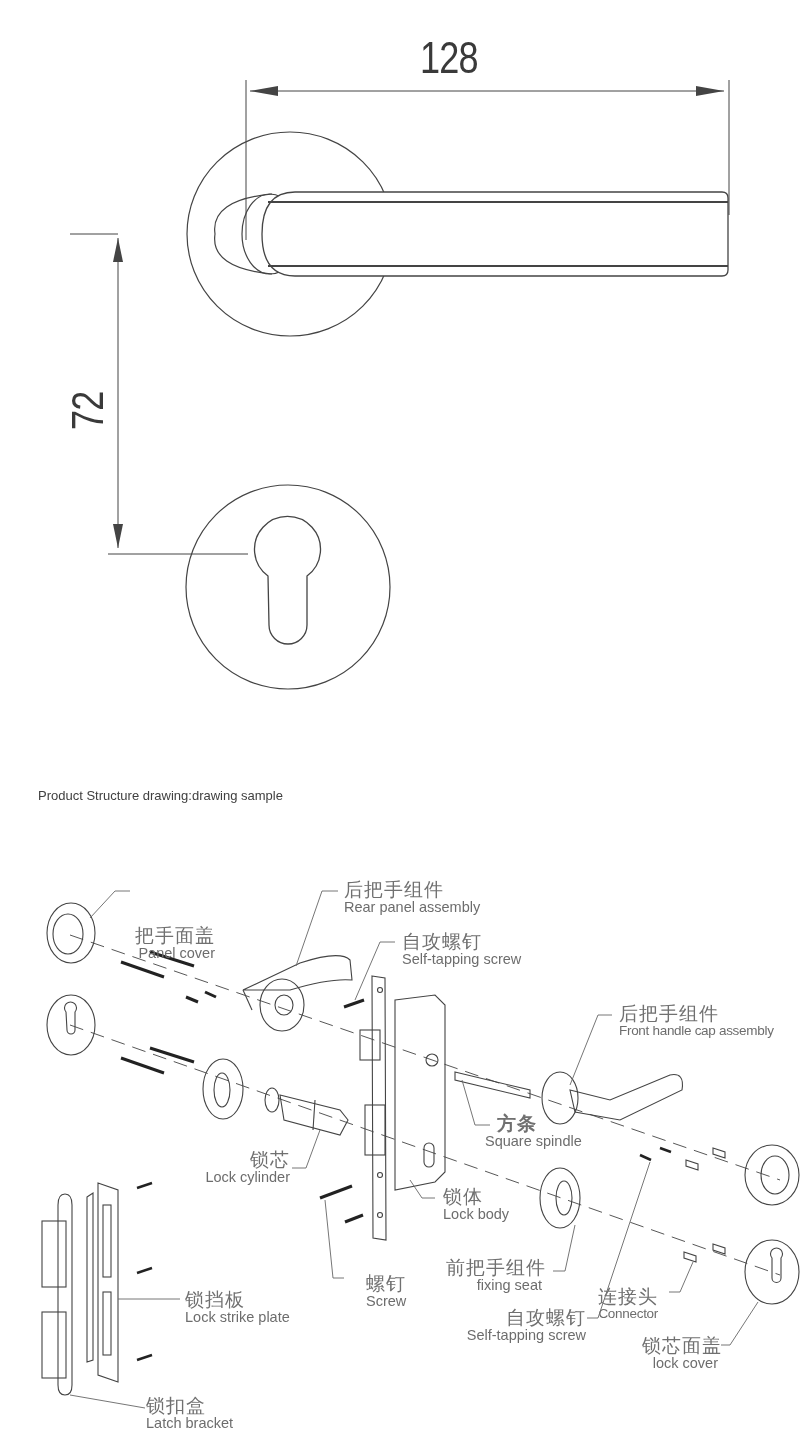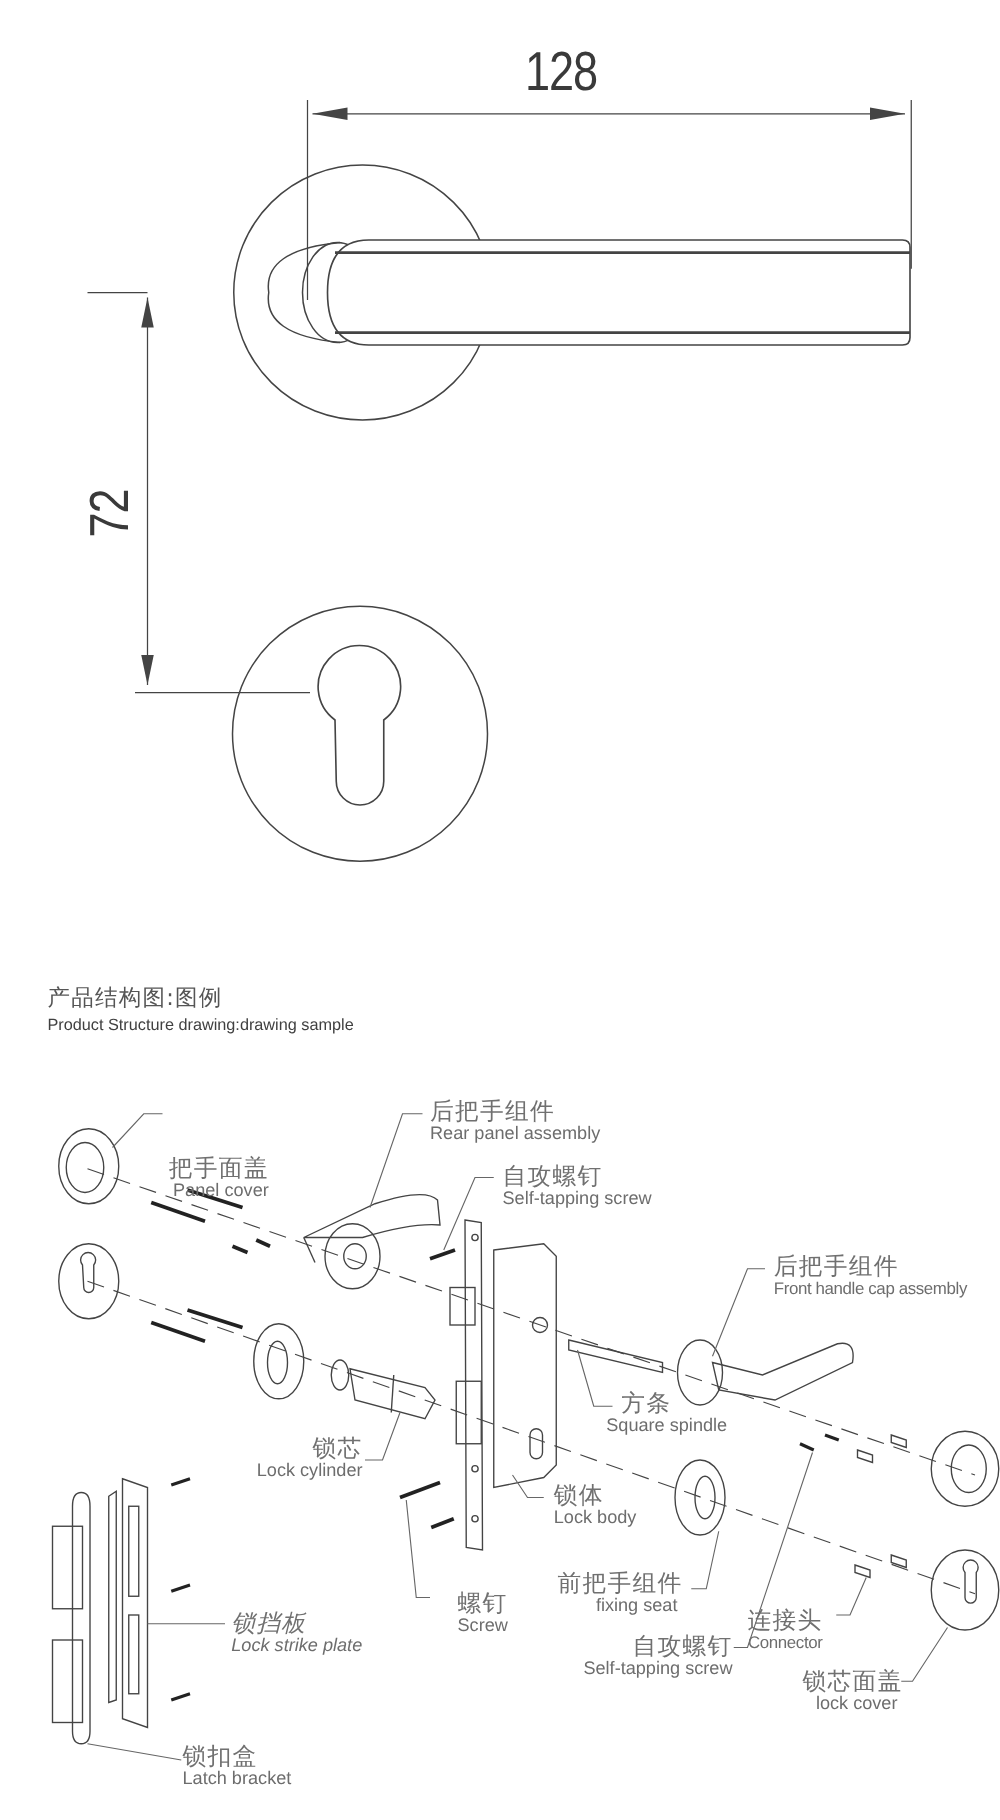--- a/index.html
+++ b/index.html
@@ -53,21 +53,20 @@
     <polygon points="724,91 696,86 696,96"></polygon>
     <polygon points="118,238 113,262 123,262"></polygon>
     <polygon points="118,548 113,524 123,524"></polygon>
   </g>
 </svg>
 
 <div class="dim-text dim-128">128</div>
 <div class="dim-text dim-72">72</div>
 
 <div class="section-title">
-  <div class="zh">产品结构图:图例</div>
   <div class="en">Product Structure drawing:drawing sample</div>
 </div>
 
 <svg class="layer" width="800" height="1456" viewBox="0 0 800 1456">
   <g fill="none" stroke="#444" stroke-width="1.1">
 
     <line x1="70" y1="935" x2="780" y2="1180" stroke-dasharray="14 8" stroke-width="0.9"></line>
     <line x1="70" y1="1025" x2="780" y2="1275" stroke-dasharray="14 8" stroke-width="0.9"></line>
 
     <g>
@@ -204,32 +203,32 @@
 </div>
 <div class="callout" style="left:402px; top:932px;">
   <div class="zh">自攻螺钉</div>
   <div class="en">Self-tapping screw</div>
 </div>
 <div class="callout" style="left:619px; top:1004px;">
   <div class="zh">后把手组件</div>
   <div class="en" style="font-size:13.5px; letter-spacing:-0.3px;">Front handle cap assembly</div>
 </div>
 <div class="callout" style="left:485px; top:1114px;">
-  <div class="zh" style="padding-left:12px;">方条</div>
+  <div class="zh" style="padding-left:12px;font-weight:bold;">方条</div>
   <div class="en">Square spindle</div>
 </div>
 <div class="callout right" style="left:190px; top:1150px; width:100px;">
   <div class="zh">锁芯</div>
   <div class="en">Lock cylinder</div>
 </div>
 <div class="callout" style="left:443px; top:1187px;">
   <div class="zh">锁体</div>
   <div class="en">Lock body</div>
 </div>
-<div class="callout" style="left:185px; top:1290px;font-style:italic;">
+<div class="callout" style="left:185px; top:1290px;">
   <div class="zh">锁挡板</div>
   <div class="en">Lock strike plate</div>
 </div>
 <div class="callout" style="left:366px; top:1274px;">
   <div class="zh">螺钉</div>
   <div class="en">Screw</div>
 </div>
 <div class="callout right" style="left:430px; top:1258px; width:116px;">
   <div class="zh">前把手组件</div>
   <div class="en" style="padding-right:4px;">fixing seat</div>

